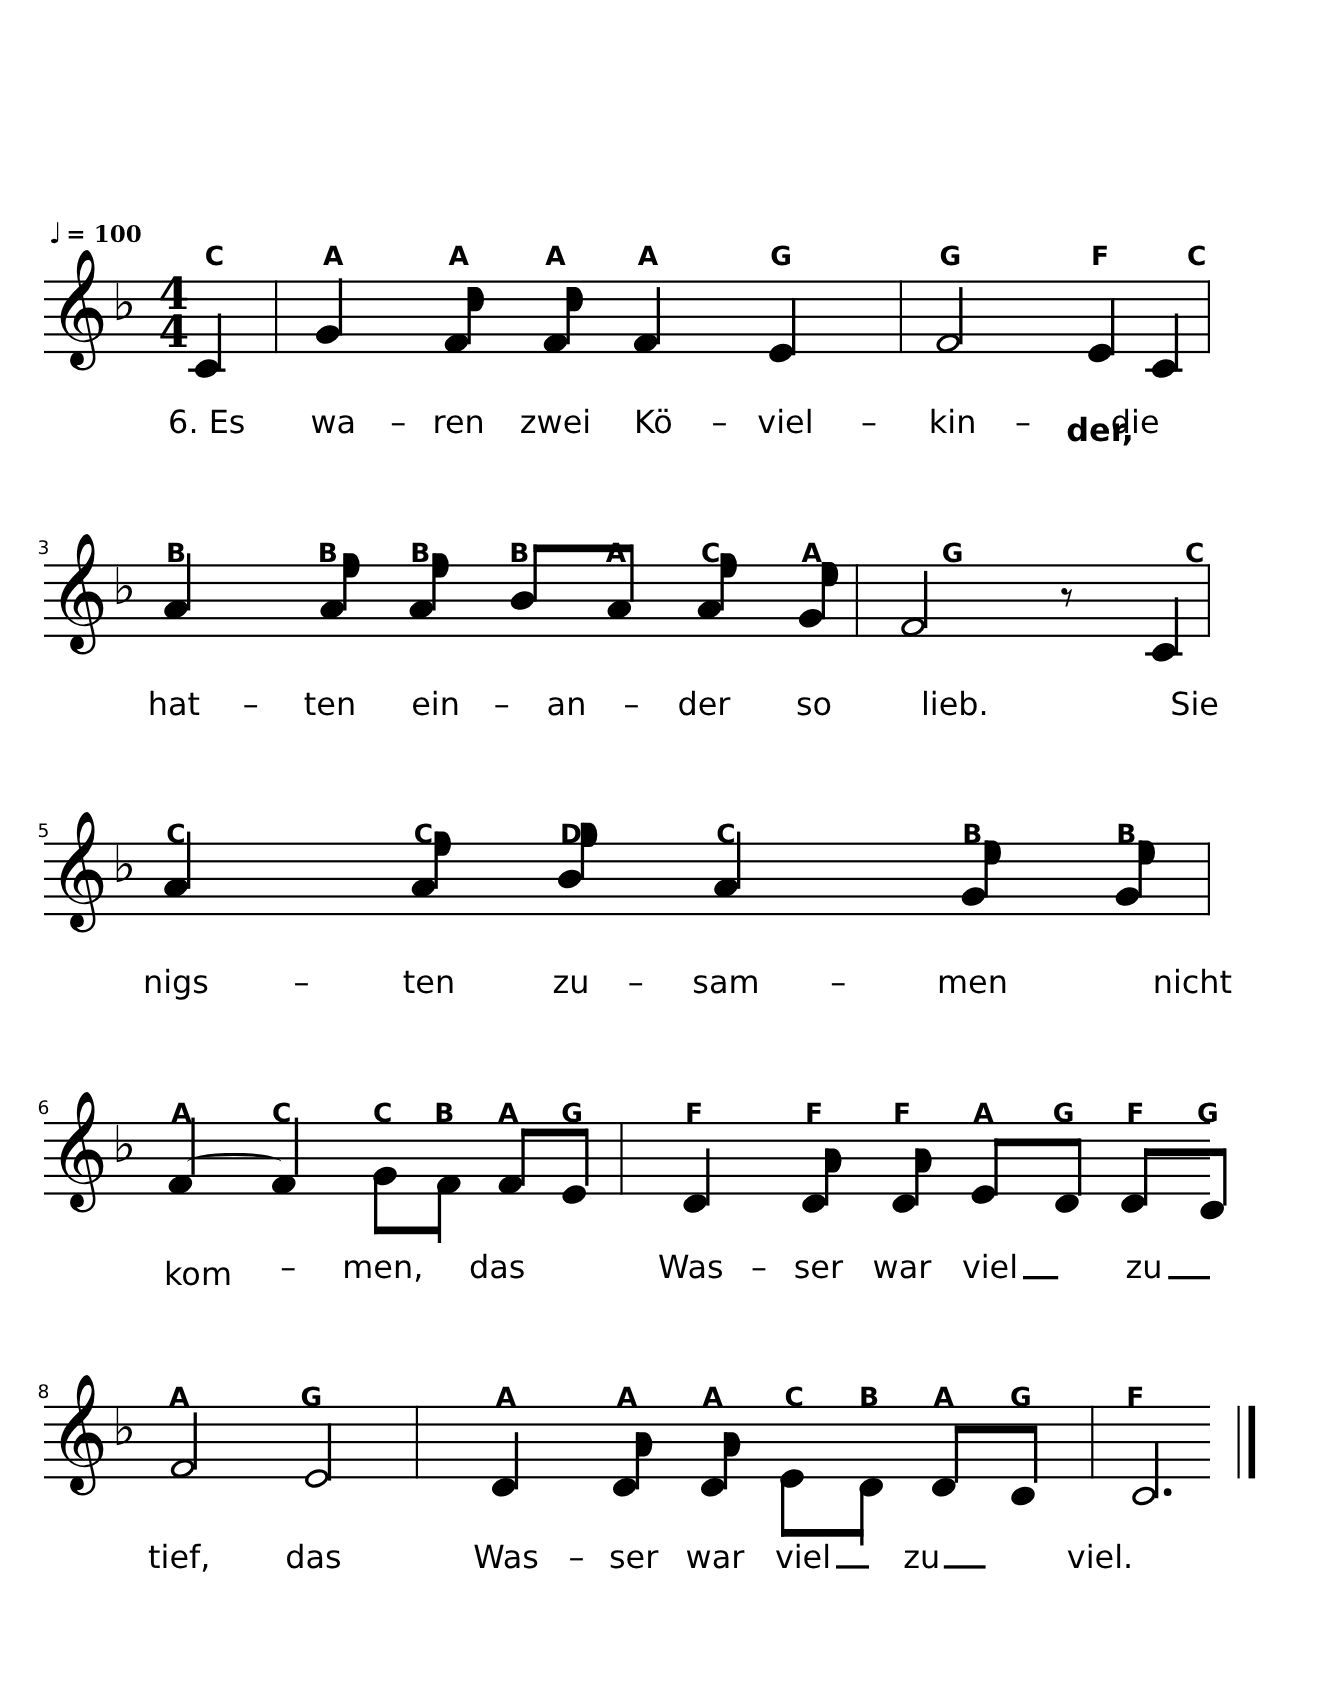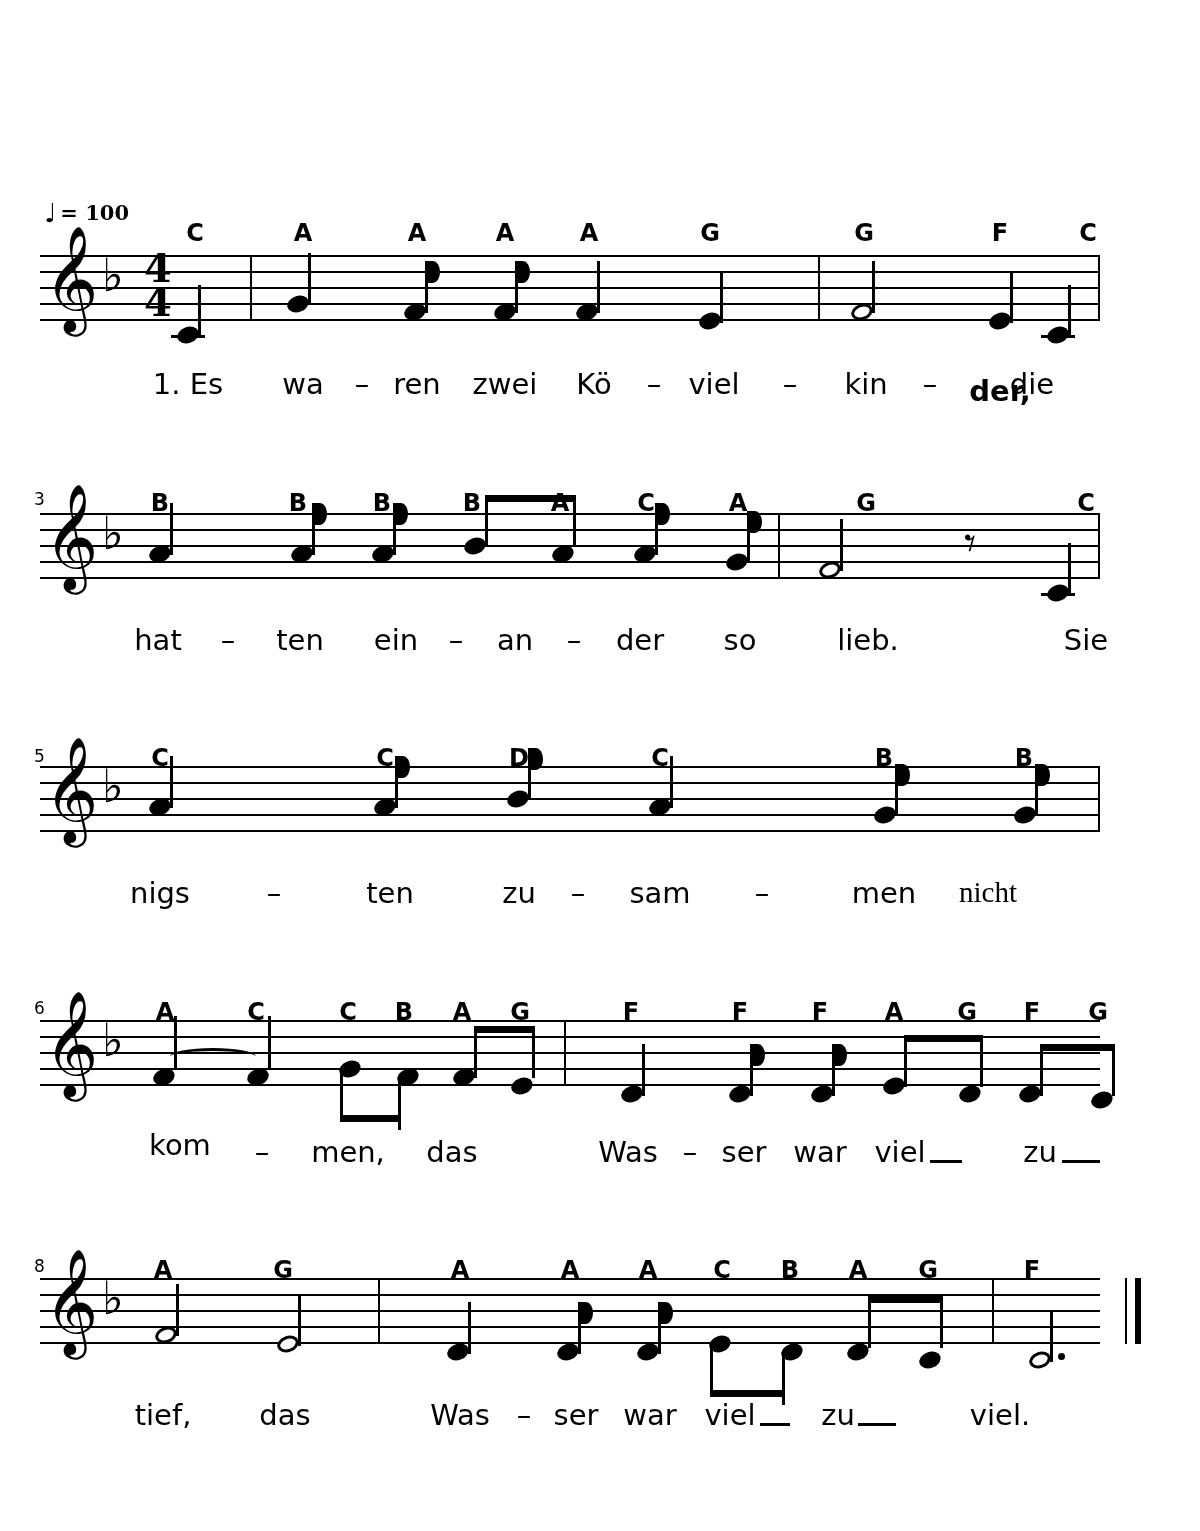--- a/index.html
+++ b/index.html
@@ -299,21 +299,21 @@
     <div class="chord" style="left:195px; top:-36px;">C</div>
     <div class="chord" style="left:303px; top:-36px;">A</div>
     <div class="chord" style="left:417px; top:-36px;">A</div>
     <div class="chord" style="left:505px; top:-36px;">A</div>
     <div class="chord" style="left:589px; top:-36px;">A</div>
     <div class="chord" style="left:710px; top:-36px;">G</div>
     <div class="chord" style="left:864px; top:-36px;">G</div>
     <div class="chord" style="left:1000px; top:-36px;">F</div>
     <div class="chord" style="left:1088px; top:-36px;">C</div>
 
-    <div class="lyric" style="left:188px; top:112px;">1. Es</div>
+    <div class="lyric" style="left:188px; top:112px;">6. Es</div>
     <div class="lyric" style="left:303px; top:112px;">wa</div>
     <div class="lyric" style="left:362px; top:112px;">–</div>
     <div class="lyric" style="left:417px; top:112px;">ren</div>
     <div class="lyric" style="left:505px; top:112px;">zwei</div>
     <div class="lyric" style="left:594px; top:112px;">Kö</div>
     <div class="lyric" style="left:654px; top:112px;">–</div>
     <div class="lyric" style="left:714px; top:112px;">viel</div>
     <div class="lyric" style="left:790px; top:112px;">–</div>
     <div class="lyric" style="left:866px; top:112px;">kin</div>
     <div class="lyric" style="left:930px; top:112px;">–</div>
@@ -439,21 +439,21 @@
     <div class="chord" style="left:1024px; top:-22px;">B</div>
 
     <div class="lyric" style="left:160px; top:110px;">nigs</div>
     <div class="lyric" style="left:274px; top:110px;">–</div>
     <div class="lyric" style="left:390px; top:110px;">ten</div>
     <div class="lyric" style="left:519px; top:110px;">zu</div>
     <div class="lyric" style="left:578px; top:110px;">–</div>
     <div class="lyric" style="left:660px; top:110px;">sam</div>
     <div class="lyric" style="left:762px; top:110px;">–</div>
     <div class="lyric" style="left:884px; top:110px;">men</div>
-    <div class="lyric" style="left:988px; top:110px;font-family:Liberation Serif, serif;">nicht</div>
+    <div class="lyric" style="left:1084px; top:110px;">nicht</div>
   </div>
 
   <div class="system" style="top:1020px;">
     <div class="measnum" style="left:34px; top:-22px;">6</div>
     <div class="staff">
       <div class="line l0"></div>
       <div class="line l1"></div>
       <div class="line l2"></div>
       <div class="line l3"></div>
       <div class="line l4"></div>
@@ -512,21 +512,21 @@
     <div class="chord" style="left:462px; top:-22px;">A</div>
     <div class="chord" style="left:520px; top:-22px;">G</div>
     <div class="chord" style="left:631px; top:-22px;">F</div>
     <div class="chord" style="left:740px; top:-22px;">F</div>
     <div class="chord" style="left:820px; top:-22px;">F</div>
     <div class="chord" style="left:894px; top:-22px;">A</div>
     <div class="chord" style="left:967px; top:-22px;">G</div>
     <div class="chord" style="left:1032px; top:-22px;">F</div>
     <div class="chord" style="left:1098px; top:-22px;">G</div>
 
-    <div class="lyric" style="left:180px; top:108px;">kom</div>
+    <div class="lyric" style="left:180px; top:121px;">kom</div>
     <div class="lyric" style="left:262px; top:115px;">–</div>
     <div class="lyric" style="left:348px; top:115px;">men,</div>
     <div class="lyric" style="left:452px; top:115px;">das</div>
     <div class="lyric" style="left:628px; top:115px;">Was</div>
     <div class="lyric" style="left:690px; top:115px;">–</div>
     <div class="lyric" style="left:744px; top:115px;">ser</div>
     <div class="lyric" style="left:820px; top:115px;">war</div>
     <div class="lyric" style="left:900px; top:115px;">viel</div>
     <div class="melisma" style="left:930px; top:140px; width:32px;"></div>
     <div class="lyric" style="left:1040px; top:115px;">zu</div>

